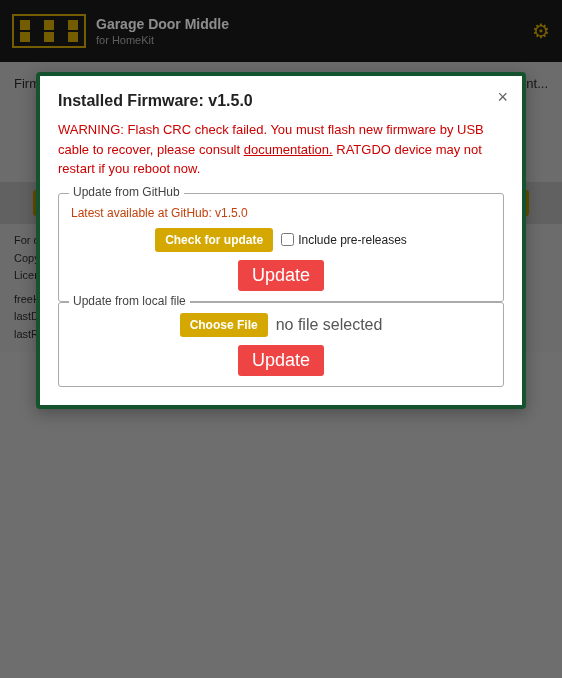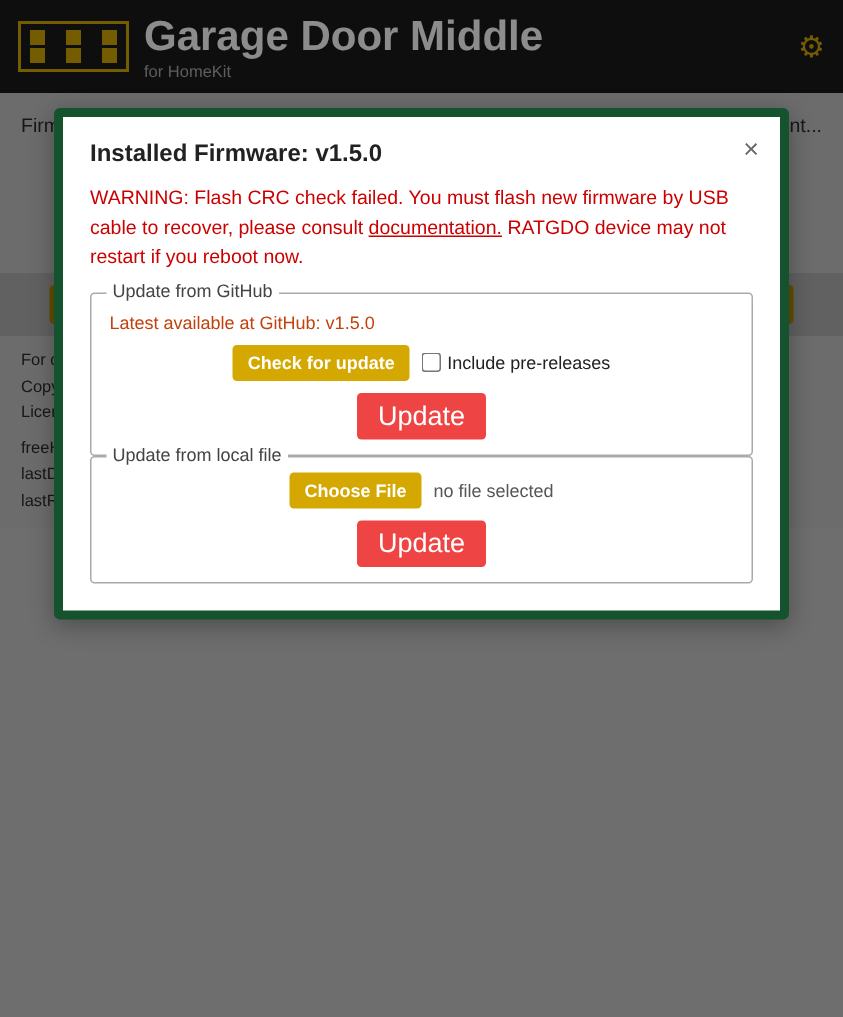--- a/index.html
+++ b/index.html
@@ -36,21 +36,21 @@
       gap: 2px;
     }
     .logo-cell {
       background: #d4a800;
       width: 10px;
       height: 10px;
     }
     .logo-cell.off { background: transparent; }
     .header-title {
       color: white;
-      font-size: 28px;
+      font-size: 14px;
       font-weight: bold;
     }
     .header-sub {
       color: #aaa;
       font-size: 11px;
       margin-top: 2px;
     }
     .header-icon {
       color: #d4a800;
       font-size: 20px;
@@ -115,21 +115,21 @@
       position: absolute;
       top: 0; left: 0; right: 0; bottom: 0;
       background: rgba(0,0,0,0.45);
       display: flex;
       align-items: flex-start;
       justify-content: center;
       padding-top: 72px;
     }
     .modal {
       background: white;
-      border: 6px solid #14532d;
+      border: 4px solid #14532d;
       border-radius: 4px;
       width: 490px;
       padding: 16px 18px 18px;
       position: relative;
       box-shadow: 0 4px 16px rgba(0,0,0,0.3);
     }
     .modal-title {
       font-size: 16px;
       font-weight: bold;
       color: #222;
@@ -211,21 +211,21 @@
     }
     .checkbox-label {
       display: flex;
       align-items: center;
       gap: 4px;
       font-size: 12px;
       color: #222;
       cursor: pointer;
     }
     .no-file-text {
-      font-size: 12px;
+      font-size: 16px;
       color: #555;
     }
   </style>
 </head>
 <body>
 
 <div class="header">
   <div class="header-left">
     <div class="logo-box">
 

